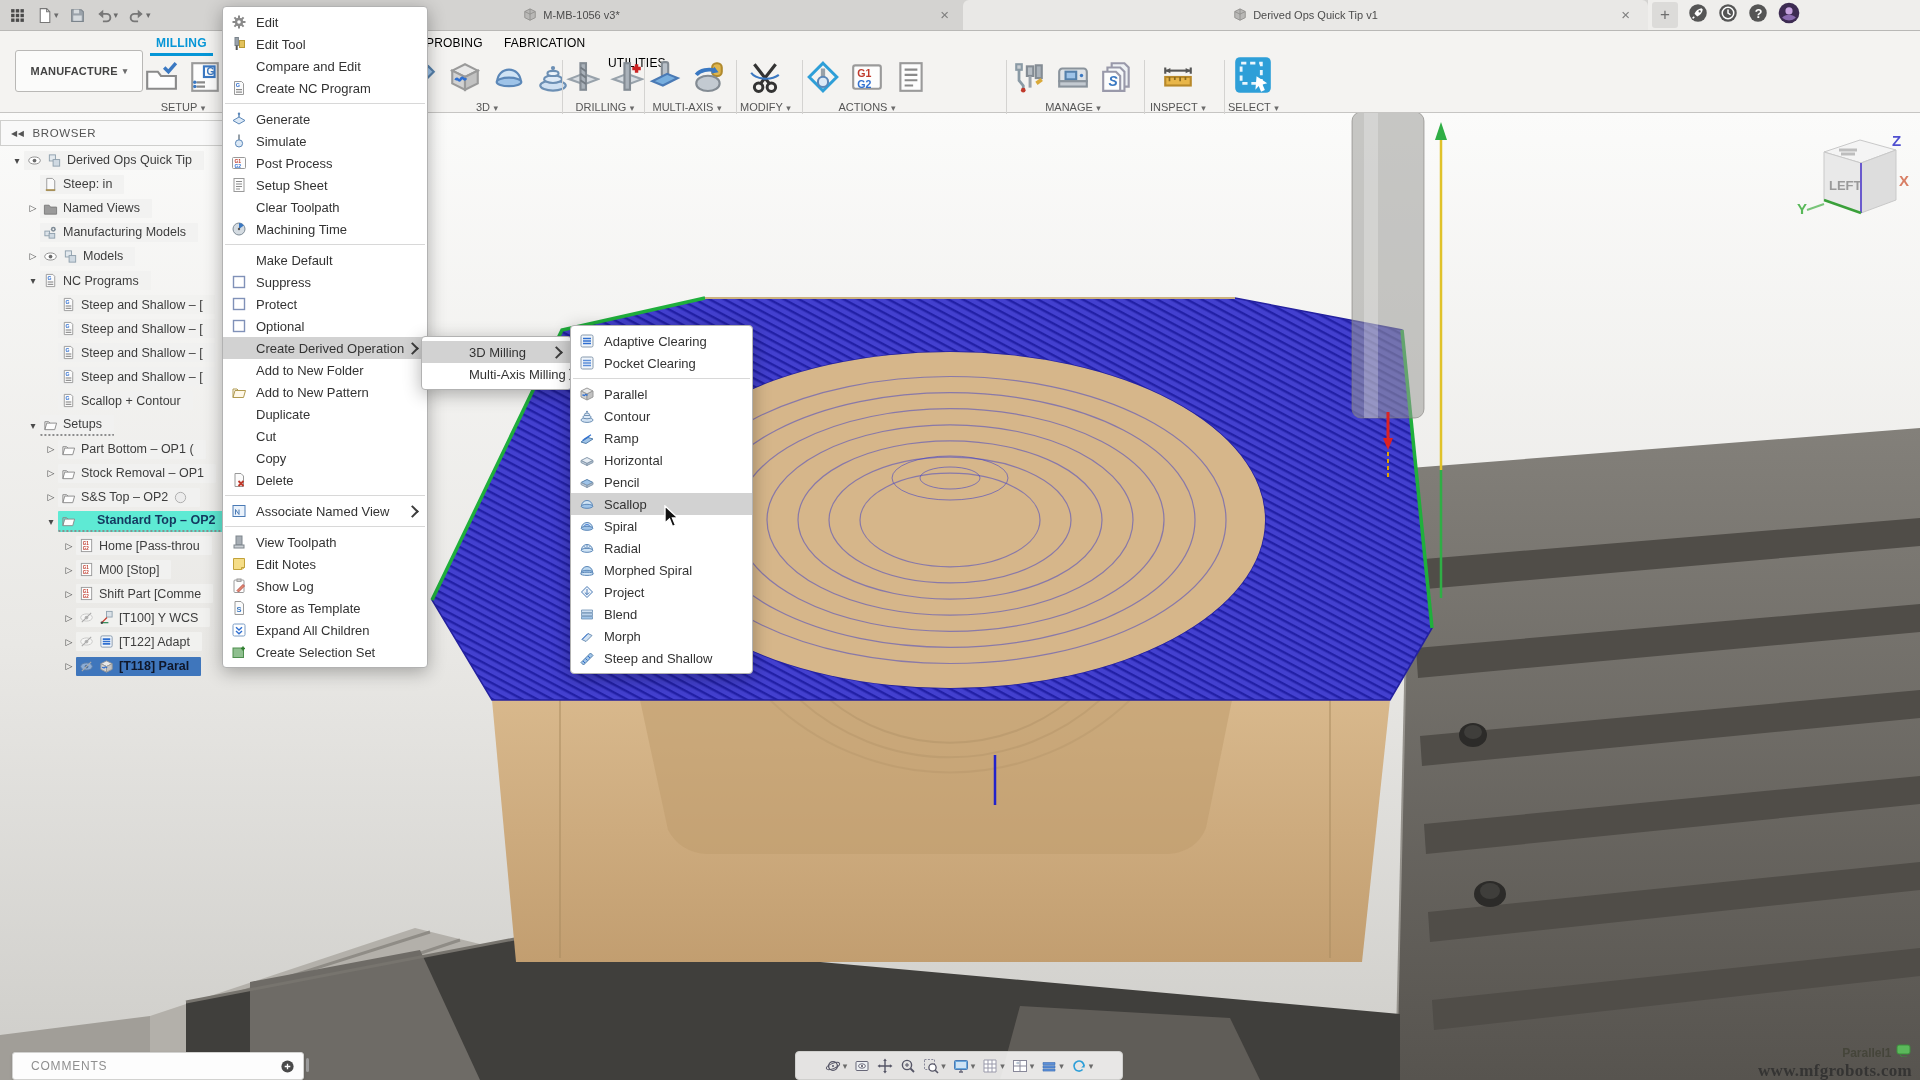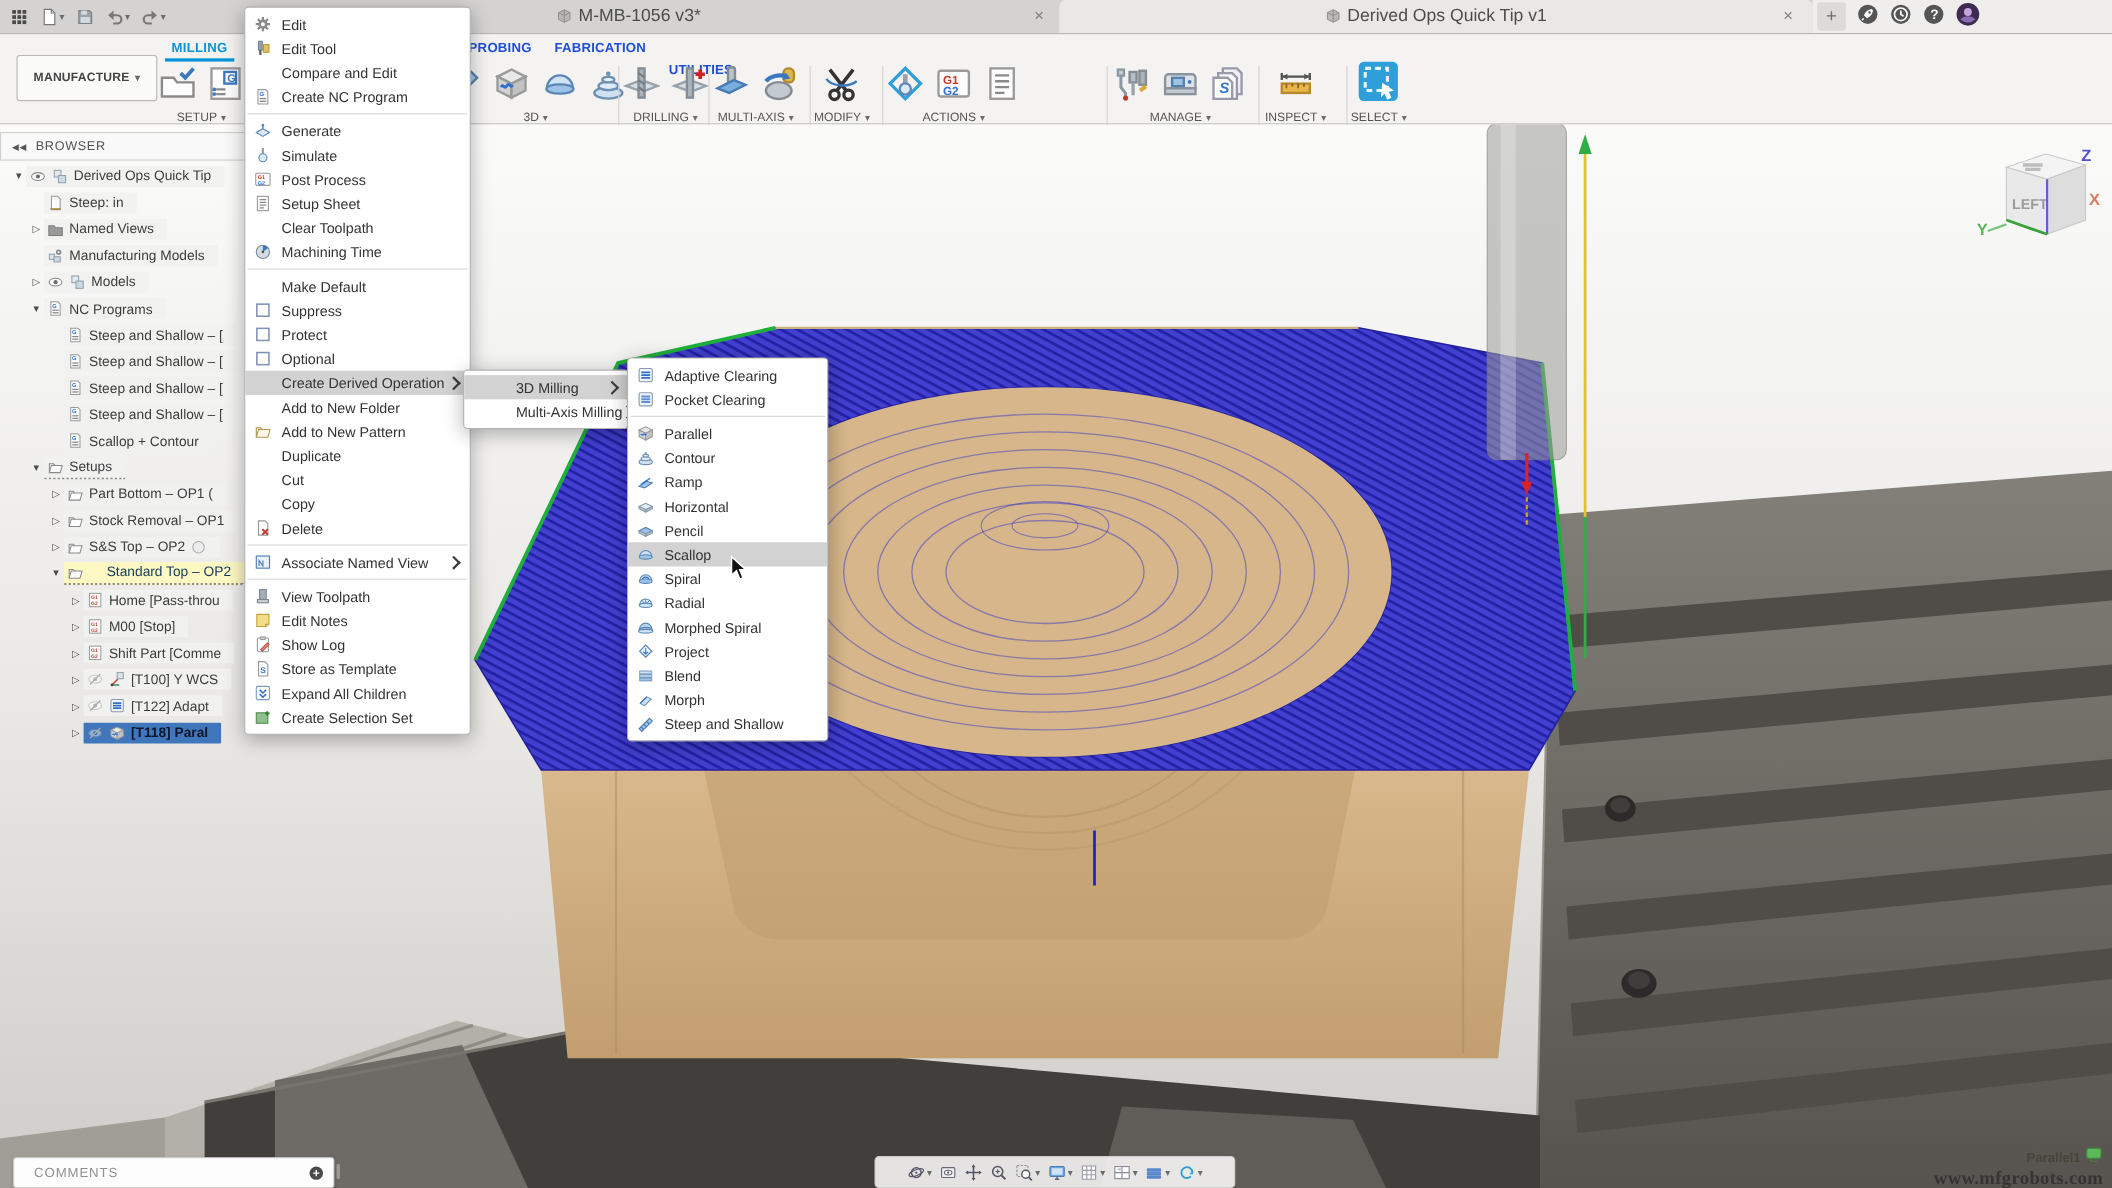--- a/index.html
+++ b/index.html
@@ -10,32 +10,32 @@
   #topbar{position:absolute;left:0;top:0;width:1920px;height:30px;background:#d4d3d1;
     border-bottom:1px solid #b9b8b6;z-index:4;display:flex;align-items:center;}
   .qat{display:flex;align-items:center;gap:4px;padding-left:6px;}
   .qat-btn{display:flex;align-items:center;padding:2px 3px;border-radius:3px;}
   .caret{font-size:9px;color:#6b6b6b;margin-left:1px;}
   .doc-tab{position:absolute;top:0;height:30px;display:flex;align-items:center;}
   #tab1{left:180px;width:783px;justify-content:center;background:#d4d3d1;}
   #tab1 .close{position:absolute;right:12px;}
   #tab2{left:963px;width:685px;justify-content:center;background:#e9e8e6;border-radius:6px 6px 0 0;}
   #tab2 .close{position:absolute;right:16px;}
-  .doc-title{font-size:16px;color:#4c4c4c;margin-left:6px;white-space:nowrap;}
+  .doc-title{font-size:11px;color:#4c4c4c;margin-left:6px;white-space:nowrap;}
   .close{font-size:15px;color:#7e7e7e;line-height:14px;padding:0 2px;cursor:default;}
   #right-strip{position:absolute;left:1648px;top:0;width:272px;height:30px;background:#efeeec;
     display:flex;align-items:center;gap:10px;padding-left:4px;box-sizing:border-box;}
   #newtab{width:26px;height:26px;background:#dcdbd9;border-radius:3px;display:flex;align-items:center;
     justify-content:center;font-size:17px;color:#6d6d6d;}
   .tab-cube{width:14px;height:14px;}
 
   
   #ribbon{position:absolute;left:0;top:30px;width:1920px;height:82px;background:#f4f3f1;
     border-bottom:1px solid #c6c5c3;z-index:3;}
-  .rtab{position:absolute;top:4px;font-size:12px;color:#1d4ed8;letter-spacing:.2px;padding:2px 6px;font-weight:bold;}
+  .rtab{position:absolute;top:4px;font-size:12px;color:#000000;letter-spacing:.2px;padding:2px 6px;}
   .rtab.active{color:#0696d7;font-weight:bold;border-bottom:3px solid #0696d7;padding-bottom:3px;}
   #manufacture{position:absolute;left:15px;top:20px;width:126px;height:40px;border:1px solid #b9b8b6;
     border-radius:3px;background:#fbfbfa;display:flex;align-items:center;justify-content:center;
     font-size:11px;color:#444;font-weight:bold;letter-spacing:.2px;gap:4px;}
   .rgroup{position:absolute;top:26px;display:flex;flex-direction:column;align-items:center;}
   .rgroup .icons{display:flex;gap:10px;align-items:flex-end;height:42px;}
   .rgroup .glabel{margin-top:3px;font-size:11px;color:#555;white-space:nowrap;}
   .rsep{position:absolute;top:30px;width:1px;height:54px;background:#d4d3d1;}
 
   
@@ -46,21 +46,21 @@
   #browser-header{height:24px;background:rgba(248,248,248,.92);border:1px solid #cfcfcd;
     display:flex;align-items:center;font-size:11.5px;color:#555;letter-spacing:.6px;
     padding-left:10px;gap:8px;width:220px;}
   .collapse-gly{font-size:8px;color:#555;}
   #tree{margin-top:2px;}
   .trow{display:flex;align-items:center;height:24.1px;}
   .arrow{width:14px;text-align:center;font-size:9px;color:#4a4a4a;flex:none;}
   .arrow.exp{font-size:10px;}
   .pill{display:flex;align-items:center;gap:5px;background:rgba(241,241,240,.92);
     padding:2px 12px 2px 3px;border-radius:1px;font-size:12.5px;color:#3d3d3d;white-space:nowrap;text-align:center;}
-  .pill.sel-light{background:#fef9c3;color:#14395f;font-weight:normal;gap:21px;}
+  .pill.sel-light{background:#5eead4;color:#14395f;font-weight:bold;gap:21px;}
   .pill.sel{background:#3f76bc;color:#0f172a;font-weight:bold;}
   .pill.hatched{border-bottom:2px dotted #8d8d8d;}
   .ticon{flex:none;display:flex;}
 
   
   .menu{position:absolute;background:#fff;border:1px solid #b2b2b2;border-radius:4px;
     box-shadow:0 4px 18px rgba(0,0,0,.3);padding:4px 0;z-index:10;}
   #ctx-menu{left:222px;top:6px;width:204px;}
   #sub2{left:421px;top:336px;width:149px;z-index:11;}
   #sub3{left:570px;top:325px;width:181px;z-index:11;}

